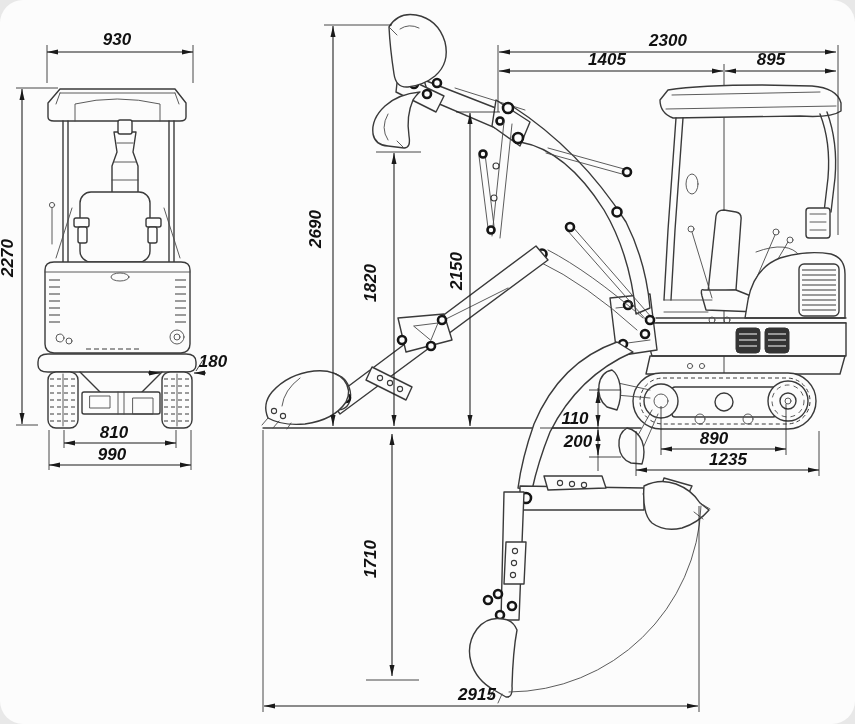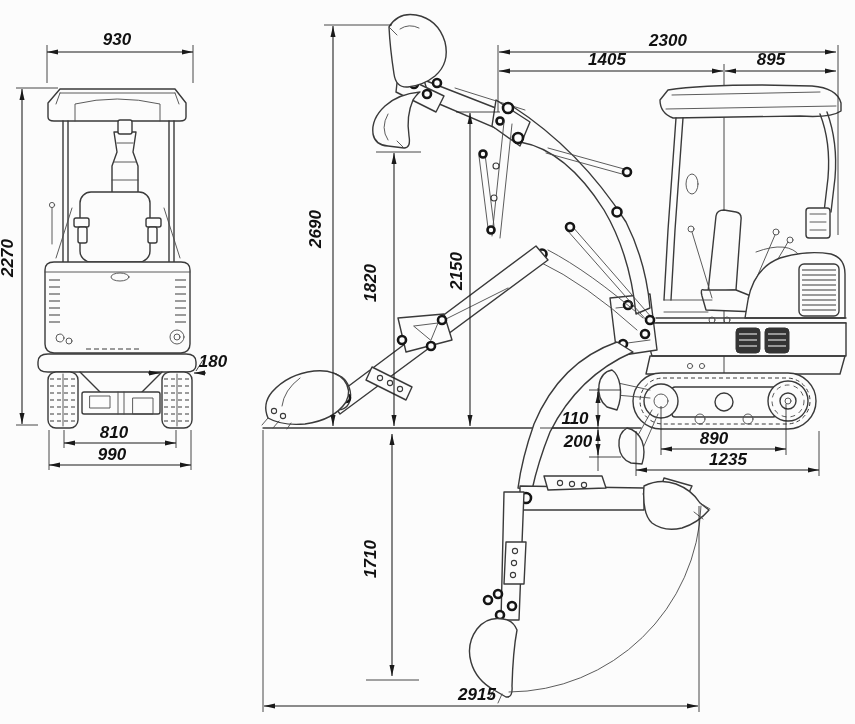--- a/index.html
+++ b/index.html
@@ -1,17 +1,17 @@
 <!DOCTYPE html>
 <html><head>
 <meta charset="utf-8">
 <style>
   html,body{margin:0;padding:0;background:#e8e8e8;}
   .stage{width:855px;height:724px;background:#fcfcfc;position:relative;overflow:hidden;
-         font-family:"Liberation Sans",sans-serif;}
+         font-family:"Liberation Sans",sans-serif;border-radius:23px;}
   svg{display:block;}
   .ln{fill:none;stroke:#3a3a3a;stroke-width:1.4;stroke-linejoin:round;stroke-linecap:round;}
   .lnf{fill:#fcfcfc;stroke:#3a3a3a;stroke-width:1.4;stroke-linejoin:round;}
   .thin{fill:none;stroke:#4a4a4a;stroke-width:0.9;stroke-linejoin:round;stroke-linecap:round;}
   .hatch{fill:none;stroke:#3a3a3a;stroke-width:1;}
   .dark{fill:#343434;stroke:#343434;}
   .pin{fill:#fcfcfc;stroke:#151515;stroke-width:2.6;}
   .hole{fill:#fcfcfc;stroke:#3a3a3a;stroke-width:1.1;}
   .dim{fill:none;stroke:#1a1a1a;stroke-width:1.05;}
   .ext{fill:none;stroke:#1a1a1a;stroke-width:0.8;}

